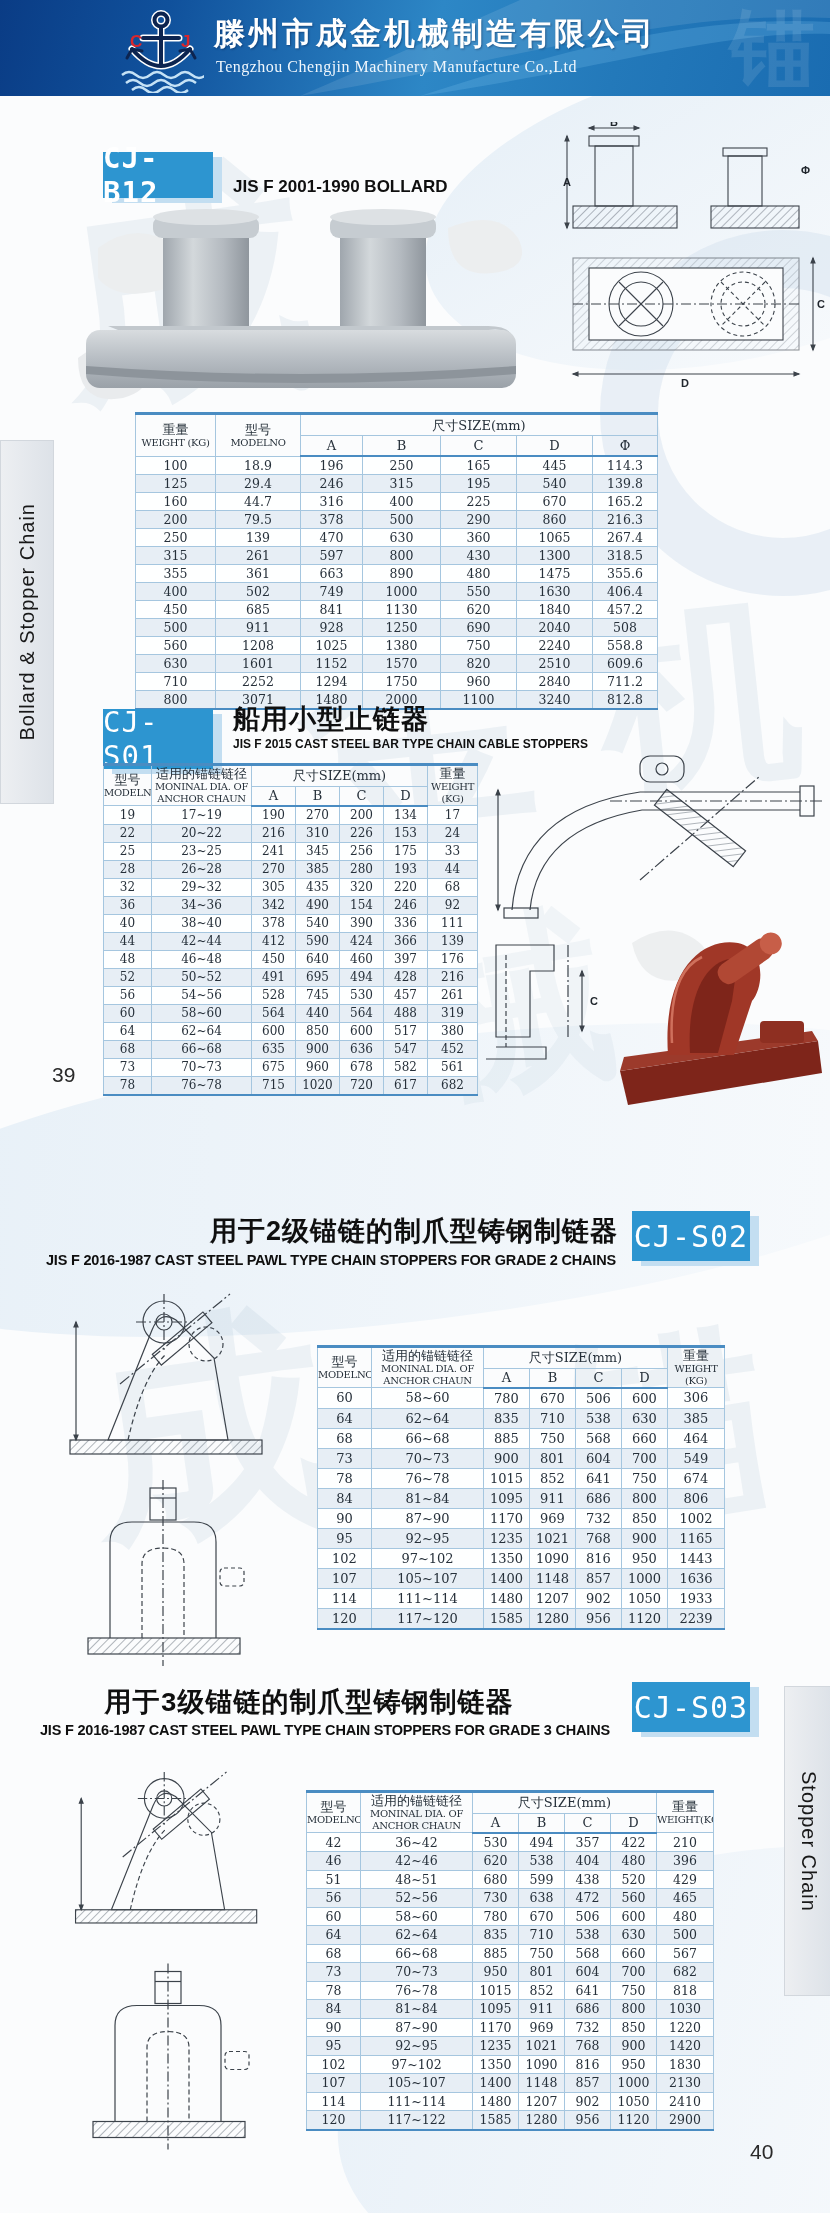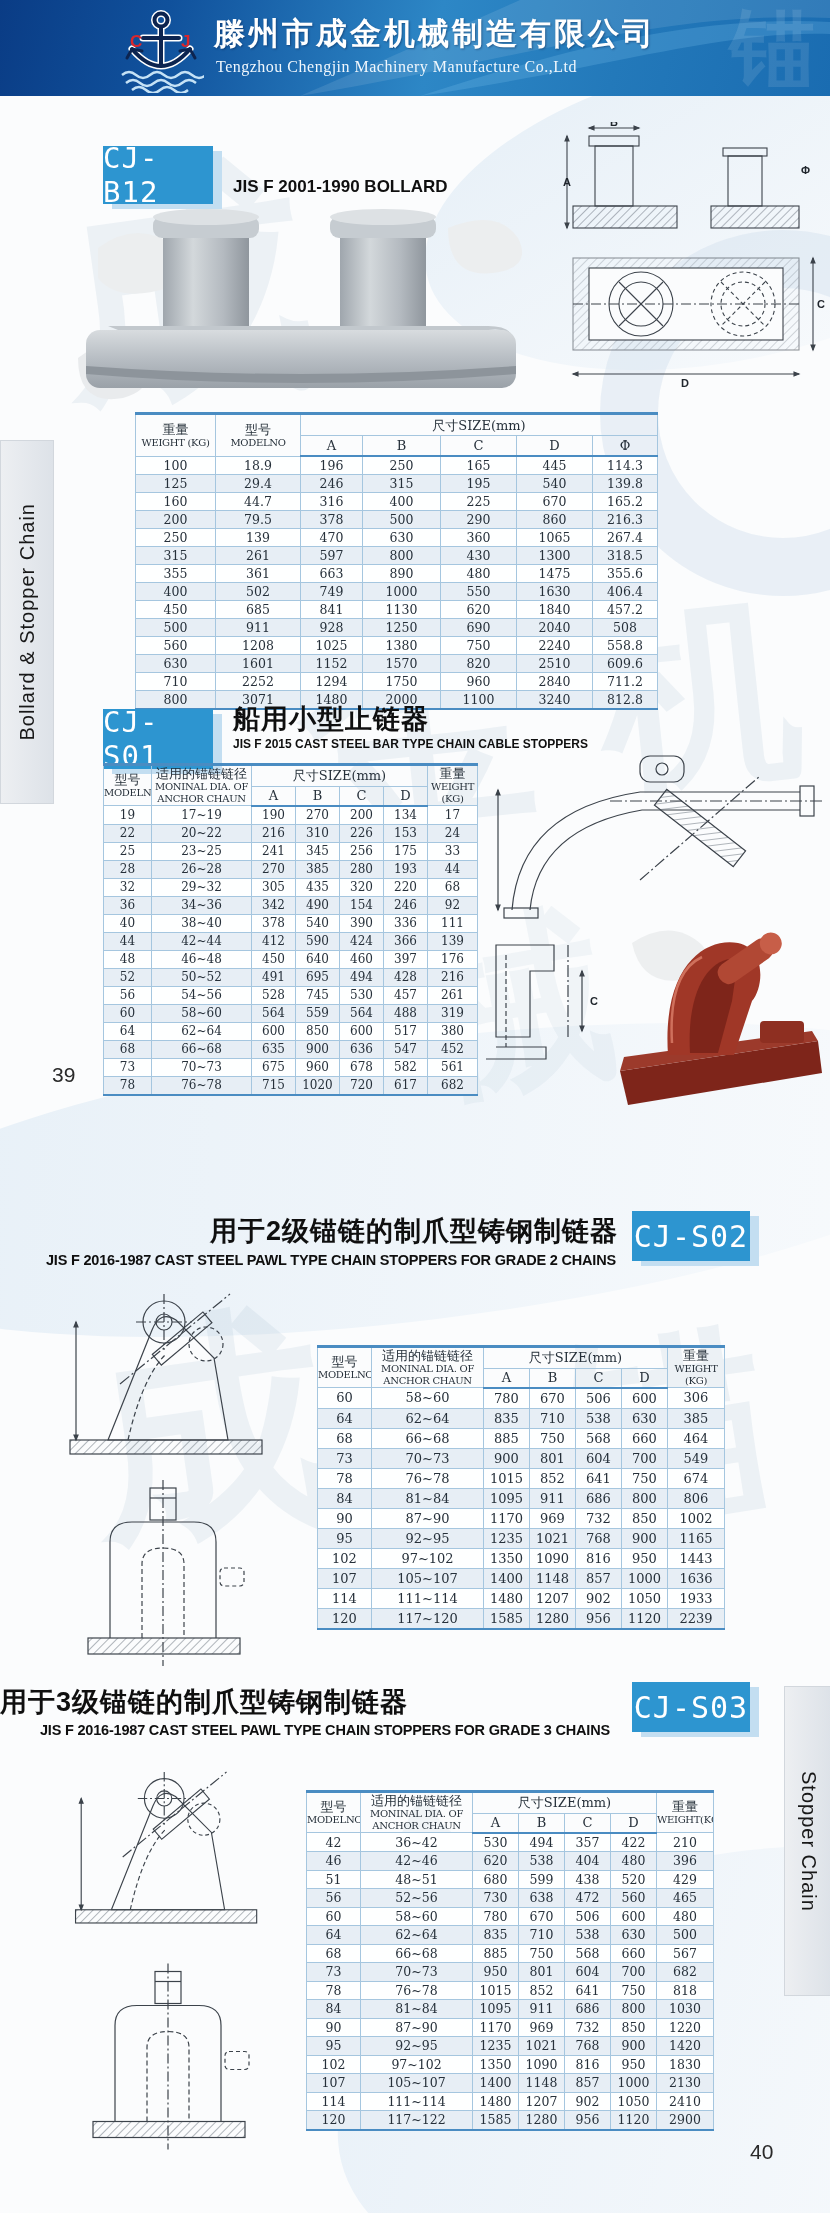--- a/index.html
+++ b/index.html
@@ -28,21 +28,21 @@
   .tab span{font-size:20px;color:#181818;letter-spacing:1px;white-space:nowrap;}
   .tab-left{left:0;top:440px;width:52px;height:362px;}
   .tab-left span{writing-mode:vertical-rl;transform:rotate(180deg);}
   .tab-right{left:784px;top:1686px;width:46px;height:308px;}
   .tab-right span{writing-mode:vertical-rl;}
 
   
   .badge{position:absolute;background:#2d95d0;color:#fff;display:flex;align-items:center;
     justify-content:center;font-family:"DejaVu Sans Mono",monospace;z-index:2;
     box-shadow:9px 5px 0 #c3def1;letter-spacing:1px;}
-  .badge.b12{left:103px;top:146px;width:110px;height:58px;font-size:29px;}
+  .badge.b12{left:103px;top:152px;width:110px;height:46px;font-size:29px;font-weight:bold;}
   .badge.s01{left:103px;top:709px;width:110px;height:60px;font-size:29px;}
   .badge.s02{left:632px;top:1211px;width:118px;height:50px;font-size:30px;}
   .badge.s03{left:632px;top:1682px;width:118px;height:50px;font-size:30px;}
   .t-cn{position:absolute;font-weight:bold;color:#0f0f0f;font-size:27px;letter-spacing:1px;
     z-index:2;white-space:nowrap;}
   .t-en{position:absolute;font-weight:bold;color:#0f0f0f;z-index:2;white-space:nowrap;}
 
   
   .tblwrap{position:absolute;z-index:2;}
   table.spec{border-collapse:collapse;table-layout:fixed;width:100%;
@@ -499,21 +499,21 @@
             <td>528</td>
             <td>745</td>
             <td>530</td>
             <td>457</td>
             <td>261</td>
           </tr>
           <tr>
             <td>60</td>
             <td>58~60</td>
             <td>564</td>
-            <td>559</td>
+            <td>440</td>
             <td>564</td>
             <td>488</td>
             <td>319</td>
           </tr>
           <tr>
             <td>64</td>
             <td>62~64</td>
             <td>600</td>
             <td>850</td>
             <td>600</td>
@@ -791,21 +791,21 @@
             <td>1585</td>
             <td>1280</td>
             <td>956</td>
             <td>1120</td>
             <td>2239</td>
           </tr>
         </tbody>
     </table>
   </div>
 
-  <div class="t-cn" style="left:0px;top:1684px;width:618px;text-align:left;">用于3级锚链的制爪型铸钢制链器</div>
+  <div class="t-cn" style="left:0px;top:1684px;width:618px;text-align:center;font-family:Liberation Mono, monospace;">用于3级锚链的制爪型铸钢制链器</div>
   <div class="badge s03">CJ-S03</div>
   <div class="t-en" style="left:40px;top:1722px;font-size:14.5px;letter-spacing:-.2px;">JIS F 2016-1987 CAST STEEL PAWL TYPE CHAIN STOPPERS FOR GRADE 3 CHAINS</div>
 
   <svg class="art" style="left:68px;top:1766px;" width="200" height="180" viewBox="0 0 212 190">
     <defs>
       <pattern id="h5" width="6" height="6" patternTransform="rotate(45)" patternUnits="userSpaceOnUse">
         <line x1="0" y1="0" x2="0" y2="6" stroke="#646d78" stroke-width="1"></line>
       </pattern>
     </defs>
     <g stroke="#3c434b" stroke-width="1.2" fill="none">

